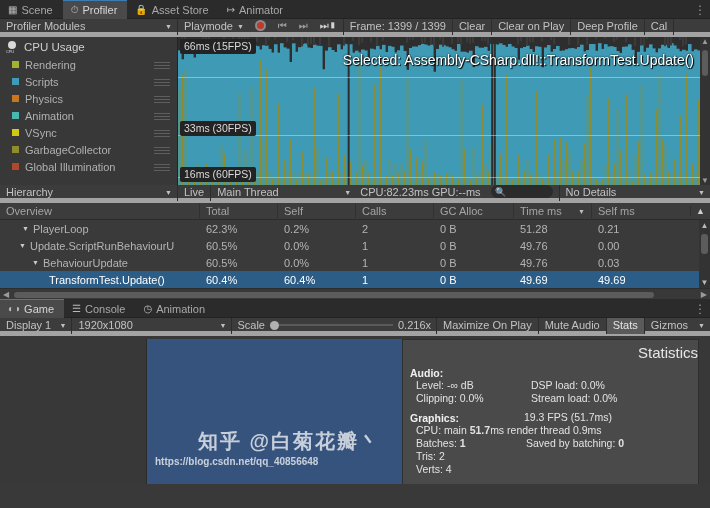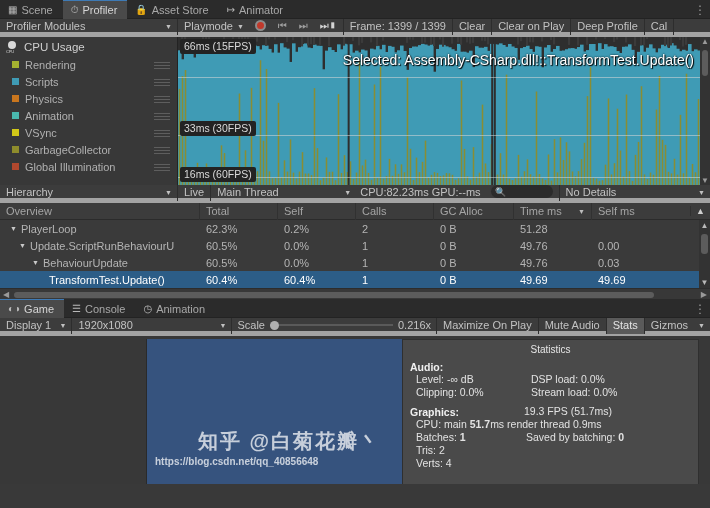--- a/index.html
+++ b/index.html
@@ -195,21 +195,21 @@
     border-left: 1px solid #2a2a2a;
   }
   #stats-panel {
     position: absolute; right: 11px; top: 3px;
     width: 297px; height: 148px;
     background: #4a4a4a;
     border: 1px solid #2f2f2f;
     color: #e2e2e2;
     font-size: 10.5px;
   }
-  .stats-title { text-align: center; padding: 4px 0 5px; font-size: 10px; color: #e6e6e6; }
+  .stats-title { text-align: right; padding: 4px 0 5px; font-size: 15px; color: #e6e6e6; }
   .stats-sect { font-weight: bold; padding-left: 7px; color: #f0f0f0; font-size: 10.5px; margin-top: 1px; }
   .stats-grid { display: flex; }
   .stats-col-l { width: 128px; padding-left: 13px; }
   .stats-col-r { flex: 1; }
   .stats-line { line-height: 13px; white-space: nowrap; }
   .b { font-weight: bold; }
 
   
   .wm {
     position: absolute; pointer-events: none; white-space: nowrap;
@@ -825,29 +825,30 @@
         <span class="sortcaret">▼</span>
       </div>
       <div class="hcell tw-selfms" style="border-right:none;">Self ms</div>
       <div style="width:20px;display:flex;align-items:center;justify-content:center;border-left:1px solid #313131;">
         <span style="font-size:9px;color:#cfcfcf;">▲</span>
       </div>
     </div>
 
     <div id="rows" style="position:relative;height:68px;background:#3a3a3a;">
       <div class="trow">
-          <div class="tcell tw-name" style="padding-left: 10px;">
+          <div class="tcell tw-name" style="padding-left: 22px;">
             <span class="foldtri">▼</span>
             <span>PlayerLoop</span>
           </div>
           <div class="tcell tw-total">62.3%</div>
           <div class="tcell tw-self">0.2%</div>
           <div class="tcell tw-calls">2</div>
           <div class="tcell tw-gc">0 B</div>
           <div class="tcell tw-time">51.28</div>
+          <div class="tcell tw-selfms">0.21</div>
         </div>
         <div class="trow">
           <div class="tcell tw-name" style="padding-left: 19px;">
             <span class="foldtri">▼</span>
             <span>Update.ScriptRunBehaviourU</span>
           </div>
           <div class="tcell tw-total">60.5%</div>
           <div class="tcell tw-self">0.0%</div>
           <div class="tcell tw-calls">1</div>
           <div class="tcell tw-gc">0 B</div>

